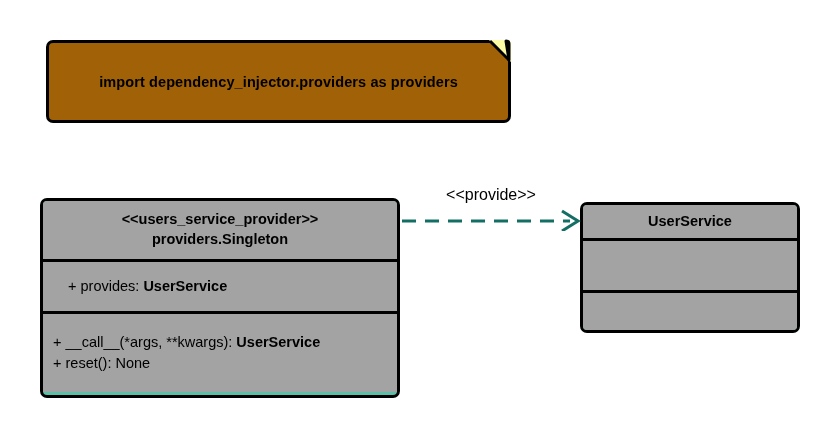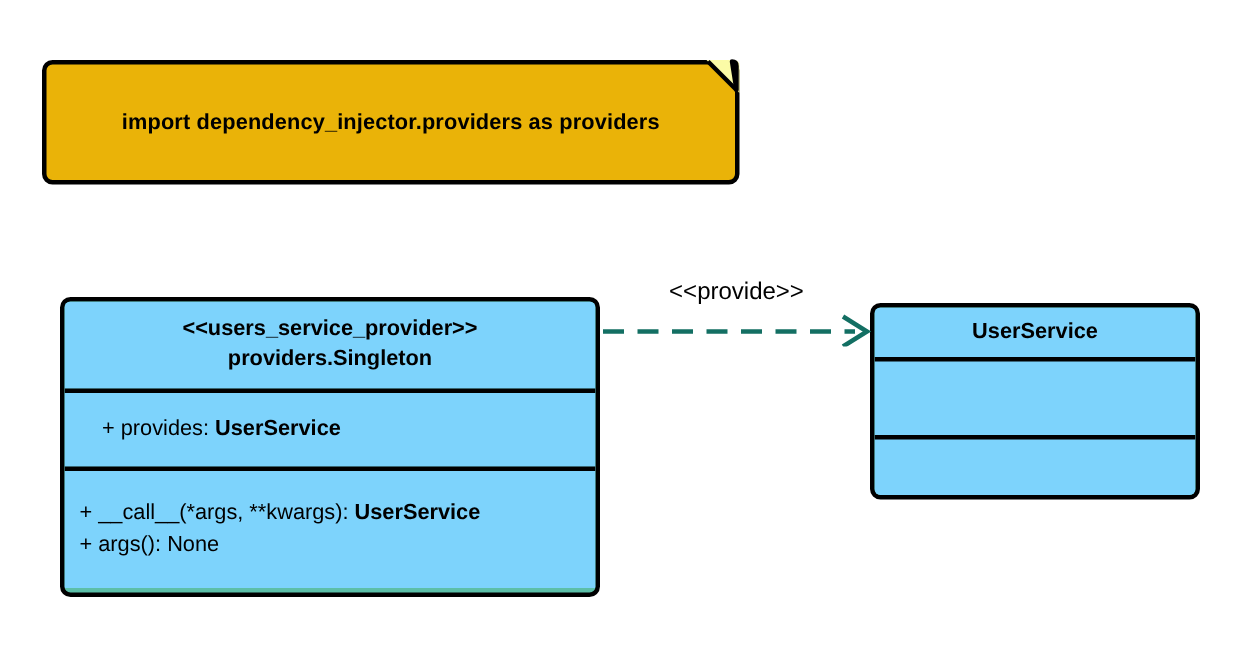--- a/index.html
+++ b/index.html
@@ -15,26 +15,26 @@
   }
   #canvas {
     position: relative;
     width: 840px;
     height: 440px;
   }
 
   
   .note {
     position: absolute;
-    left: 28px;
+    left: 46px;
     top: 40px;
     width: 465px;
     height: 83px;
     box-sizing: border-box;
-    background: #eab308;
+    background: #a16207;
     border: 3px solid #000000;
     border-radius: 7px;
     display: flex;
     align-items: center;
     justify-content: center;
   }
   .note-text {
     font-size: 14.5px;
     font-weight: bold;
     color: #000000;
@@ -56,21 +56,21 @@
   .umlclass {
     position: absolute;
     box-sizing: border-box;
     background: #5cbfa8;
     border: 3px solid #000000;
     border-radius: 7px;
     overflow: hidden;
   }
   .compartment {
     box-sizing: border-box;
-    background: #7dd3fc;
+    background: #a3a3a3;
     display: flex;
     flex-direction: column;
     justify-content: center;
   }
   .compartment.divided {
     border-top: 3px solid #000000;
   }
   .cls-title {
     text-align: center;
     font-size: 14.5px;
@@ -160,21 +160,21 @@
     </div>
 
     <div class="compartment c-ops divided">
       <div class="member">
         <span>+</span>
         <span>__call__(*args, **kwargs):</span>
         <b>UserService</b>
       </div>
       <div class="member">
         <span>+</span>
-        <span>args():</span>
+        <span>reset():</span>
         <span>None</span>
       </div>
     </div>
   </div>
 
   <div class="umlclass" id="service-class">
 
     <div class="compartment c-head">
       <div class="cls-title">UserService</div>
     </div>

